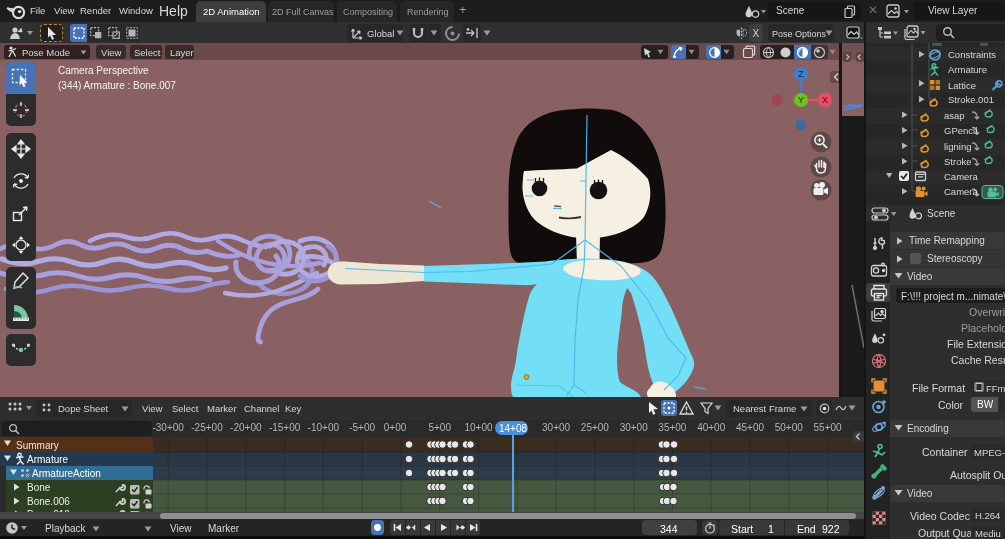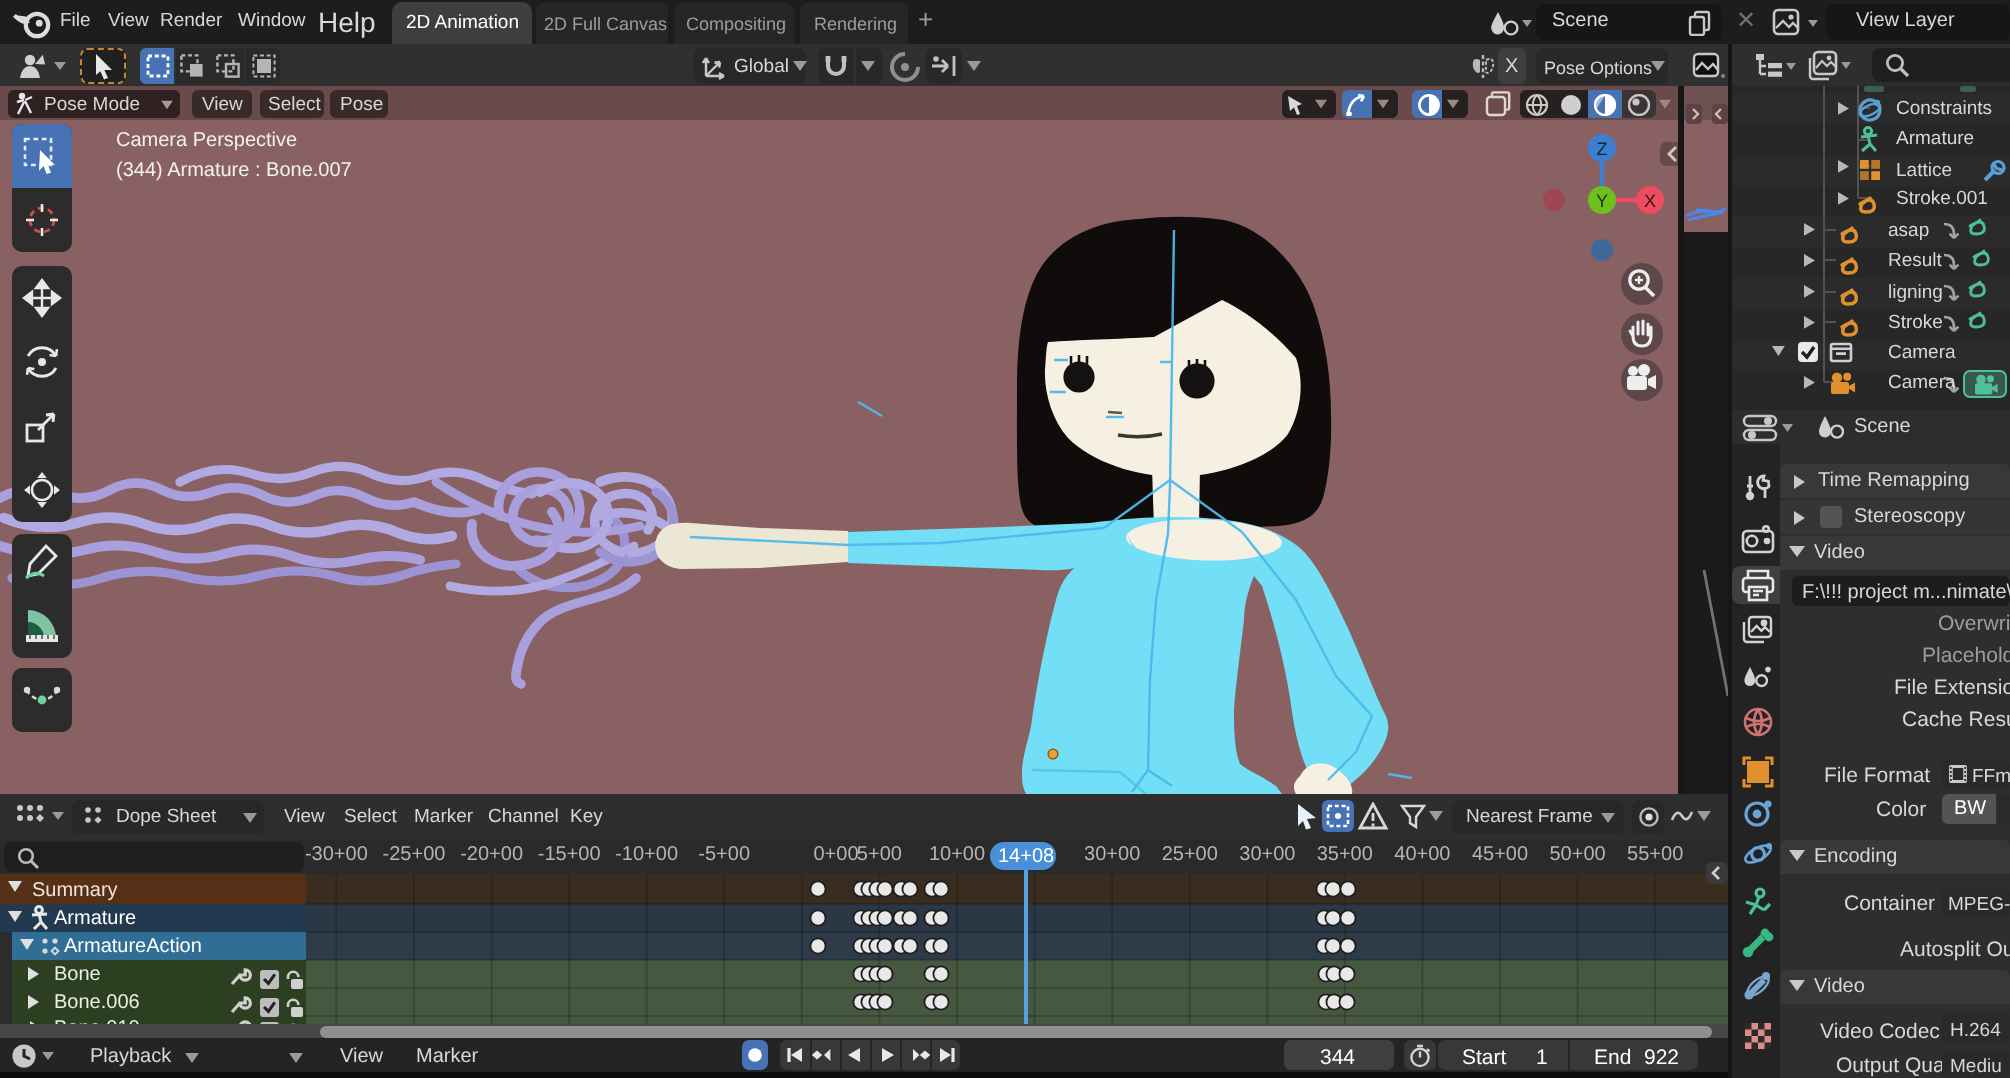--- a/index.html
+++ b/index.html
@@ -270,21 +270,21 @@
 </svg>
 <div class="txt" style="left:22px;top:45.5px;font-size:9.5px;">Pose Mode</div>
 <svg class="a" style="left:80px;top:49.5px" width="7" height="5" viewBox="0 0 8 6">
       <path d="M0.5,0.5 l7,0 -3.5,5 Z" fill="#a89595"></path>
     </svg>
 <div class="a" style="left:96px;top:45px;width:30px;height:13.5px;background:rgba(48,36,36,0.85);border-radius:3px;"></div>
 <div class="txt" style="left:101px;top:45.5px;font-size:9.5px;">View</div>
 <div class="a" style="left:130px;top:45px;width:32px;height:13.5px;background:rgba(48,36,36,0.85);border-radius:3px;"></div>
 <div class="txt" style="left:134px;top:45.5px;font-size:9.5px;">Select</div>
 <div class="a" style="left:165px;top:45px;width:29px;height:13.5px;background:rgba(48,36,36,0.85);border-radius:3px;"></div>
-<div class="txt" style="left:170px;top:45.5px;font-size:9.5px;">Pose</div>
+<div class="txt" style="left:170px;top:45.5px;font-size:9.5px;">Layer</div>
 <div class="txt" style="left:58px;top:64px;color:#f2f2f2;">Camera Perspective</div>
 <div class="txt" style="left:58px;top:79px;color:#f2f2f2;">(344) Armature : Bone.007</div>
 
 
 <div class="a" style="left:641px;top:44.5px;width:27px;height:14.5px;background:#262020;border-radius:3px;"></div>
 <svg class="a" style="left:643px;top:46px" width="12" height="12" viewBox="0 0 12 12">
       <path d="M1,2 L8,6 L5.5,7 L7,11 L5.5,11.5 L4,7.8 L2,9.5 Z" fill="#d8d8d8"></path>
     </svg>
 <svg class="a" style="left:657px;top:48.5px" width="7" height="6" viewBox="0 0 8 6">
       <path d="M0.5,0.5 l7,0 -3.5,5 Z" fill="#998888"></path>
@@ -498,21 +498,21 @@
     <circle cx="8.2" cy="2.4" r="1.8"></circle>
     <rect x="0.5" y="4.6" width="8.6" height="5.6" rx="1"></rect>
     <path d="M9,6.5 l2.8,-1.6 0,4.6 -2.8,-1.6 Z"></path>
   </g>
 </svg>
 <div class="txt" style="left:948px;top:47.5px;font-size:9.5px;">Constraints</div>
 <div class="txt" style="left:948px;top:63px;font-size:9.5px;">Armature</div>
 <div class="txt" style="left:948px;top:78.5px;font-size:9.5px;">Lattice</div>
 <div class="txt" style="left:948px;top:93px;font-size:9.5px;">Stroke.001</div>
 <div class="txt" style="left:944px;top:108.5px;font-size:9.5px;">asap</div>
-<div class="txt" style="left:944px;top:124px;font-size:9.5px;">Result</div>
+<div class="txt" style="left:944px;top:124px;font-size:9.5px;">GPencil</div>
 <div class="txt" style="left:944px;top:139.5px;font-size:9.5px;">ligning</div>
 <div class="txt" style="left:944px;top:154.5px;font-size:9.5px;">Stroke</div>
 <div class="txt" style="left:944px;top:169.5px;font-size:9.5px;">Camera</div>
 <div class="txt" style="left:944px;top:185px;font-size:9.5px;">Camera</div>
 <div class="a" style="left:866px;top:205px;width:139px;height:334px;background:#2e2e2e;"></div>
 <div class="a" style="left:866px;top:205px;width:139px;height:17px;background:#2d2d2d;"></div>
 <svg class="a" style="left:871px;top:207px" width="27" height="14" viewBox="0 0 27 14">
   <rect x="1" y="1" width="16" height="5" rx="2.5" fill="none" stroke="#c8c8c8" stroke-width="1.2"></rect>
   <circle cx="13" cy="3.5" r="2" fill="#c8c8c8"></circle>
   <rect x="1" y="8" width="16" height="5" rx="2.5" fill="none" stroke="#c8c8c8" stroke-width="1.2"></rect>
@@ -748,21 +748,21 @@
         <circle cx="5" cy="5" r="3.4" fill="none" stroke="#bbbbbb" stroke-width="1.3"></circle>
         <path d="M7.6,7.6 L11,11" stroke="#bbbbbb" stroke-width="1.5"></path>
       </svg>
 <div class="a" style="left:153px;top:420px;width:711px;height:17px;overflow:hidden;" id="rulerwrap">
   <div class="rl" style="left:15.2px">-30+00</div>
   <div class="rl" style="left:54px">-25+00</div>
   <div class="rl" style="left:92.8px">-20+00</div>
   <div class="rl" style="left:131.6px">-15+00</div>
   <div class="rl" style="left:170.3px">-10+00</div>
   <div class="rl" style="left:209.1px">-5+00</div>
-  <div class="rl" style="left:265px">0+00</div>
+  <div class="rl" style="left:242px">0+00</div>
   <div class="rl" style="left:286.7px">5+00</div>
   <div class="rl" style="left:325.5px">10+00</div>
   <div class="rl" style="left:403.1px">30+00</div>
   <div class="rl" style="left:441.9px">25+00</div>
   <div class="rl" style="left:480.7px">30+00</div>
   <div class="rl" style="left:519.4px">35+00</div>
   <div class="rl" style="left:558.2px">40+00</div>
   <div class="rl" style="left:597px">45+00</div>
   <div class="rl" style="left:635.8px">50+00</div>
   <div class="rl" style="left:674.6px">55+00</div>

